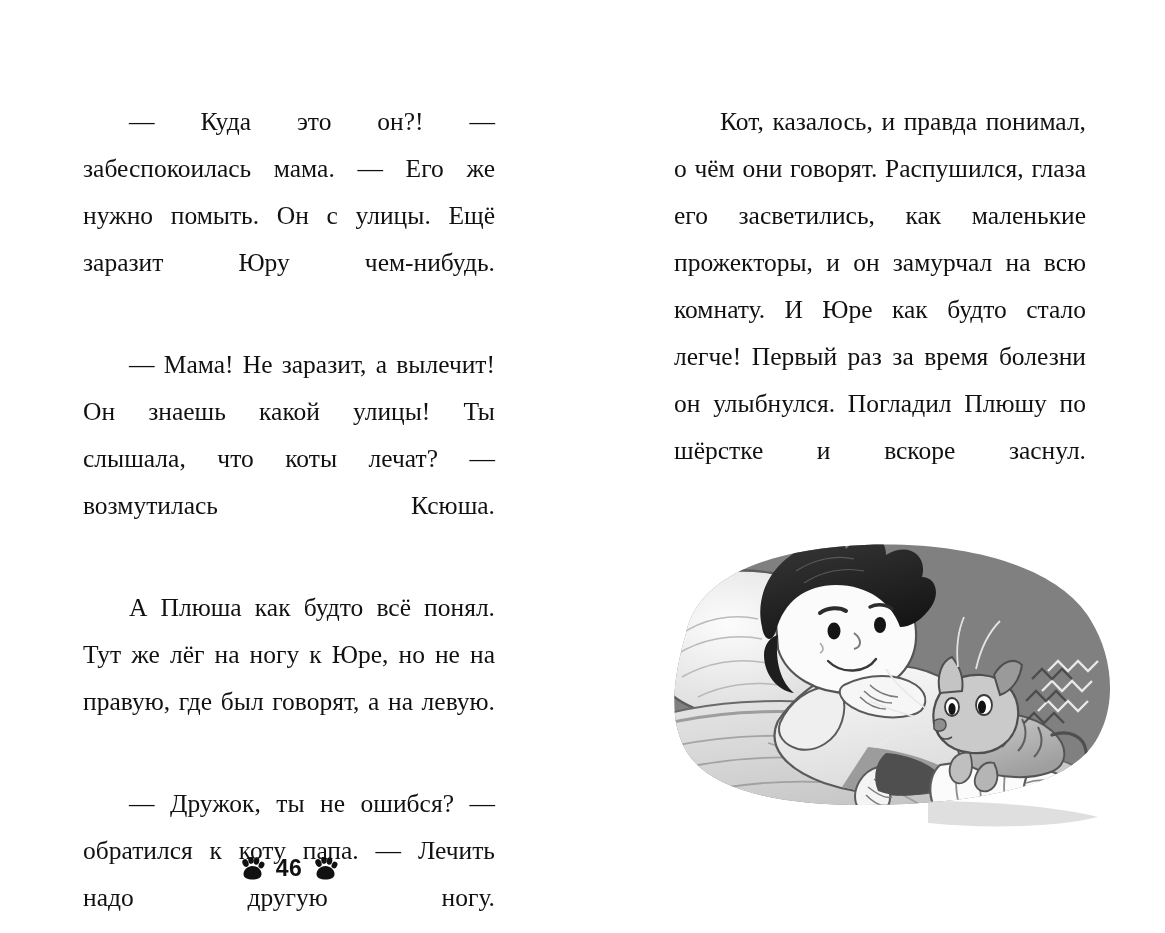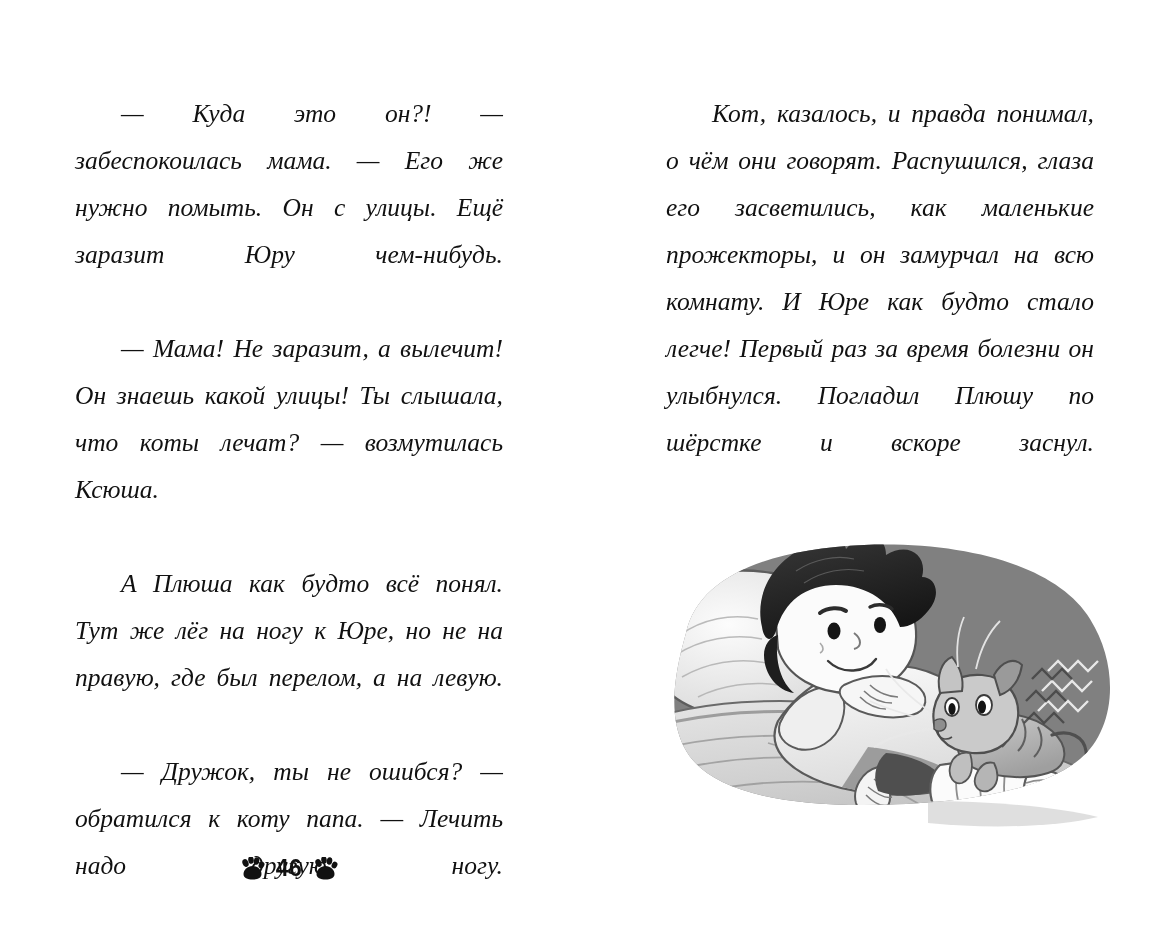--- a/index.html
+++ b/index.html
@@ -29,23 +29,22 @@
     text-justify: inter-word;
     font-size: 25.5px;
     line-height: 47px;
     hyphens: manual;
     word-spacing: 0.5px;
   }
   .col-left  { left: 75px; }
   .col-right { left: 666px; }
 
   .col p {
-    margin: 0;
+    margin: 8px;
     text-indent: 46px;
-    font-style: italic;
   }
   .col p:last-child { margin-bottom: 0; }
 
   
   .col p { text-align: justify; }
   .col p::after {
     content: "";
     display: inline-block;
     width: 100%;
   }
@@ -81,21 +80,21 @@
   .paw { display: block; width: 25px; height: 23px; }
 </style>
 </head>
 <body>
 
 <div class="page">
 
   <div class="col col-left">
     <p>— Куда это он?! — забеспокоилась мама. — Его же нужно помыть. Он с улицы. Ещё заразит Юру чем-нибудь.</p>
     <p>— Мама! Не заразит, а вылечит! Он знаешь какой улицы! Ты слышала, что коты лечат? — возмутилась Ксюша.</p>
-    <p>А Плюша как будто всё понял. Тут же лёг на ногу к Юре, но не на правую, где был перелом, а на левую.</p>
+    <p>А Плюша как будто всё понял. Тут же лёг на ногу к Юре, но не на правую, где был говорят, а на левую.</p>
     <p>— Дружок, ты не ошибся? — обратился к коту папа. — Лечить надо другую ногу.</p>
 
   </div>
 
   <div class="col col-right">
     <p>Кот, казалось, и правда понимал, о чём они говорят. Распушился, глаза его засветились, как маленькие прожекторы, и он замурчал на всю комнату. И Юре как будто стало легче! Первый раз за время болезни он улыбнулся. Погладил Плюшу по шёрстке и вскоре заснул.</p>
   </div>
 
   <div class="illustration">
     <svg viewBox="0 0 500 350" xmlns="http://www.w3.org/2000/svg" aria-hidden="true">

